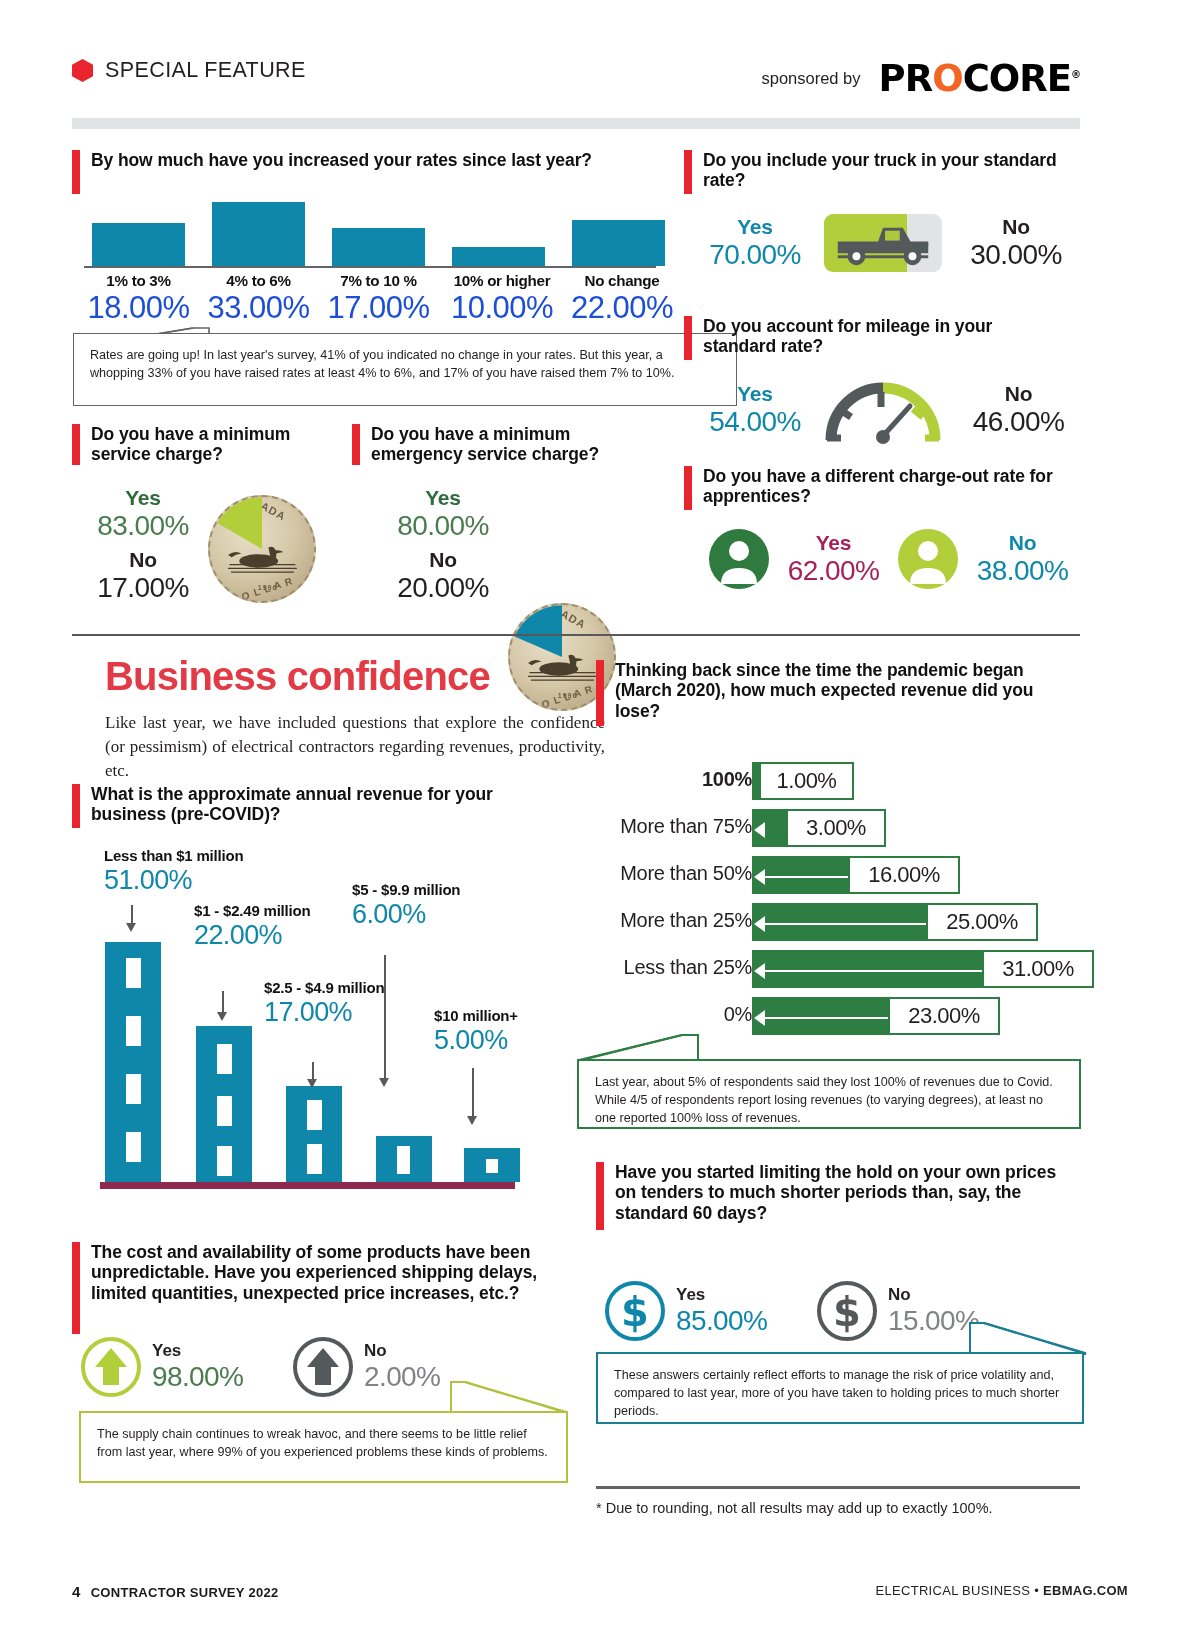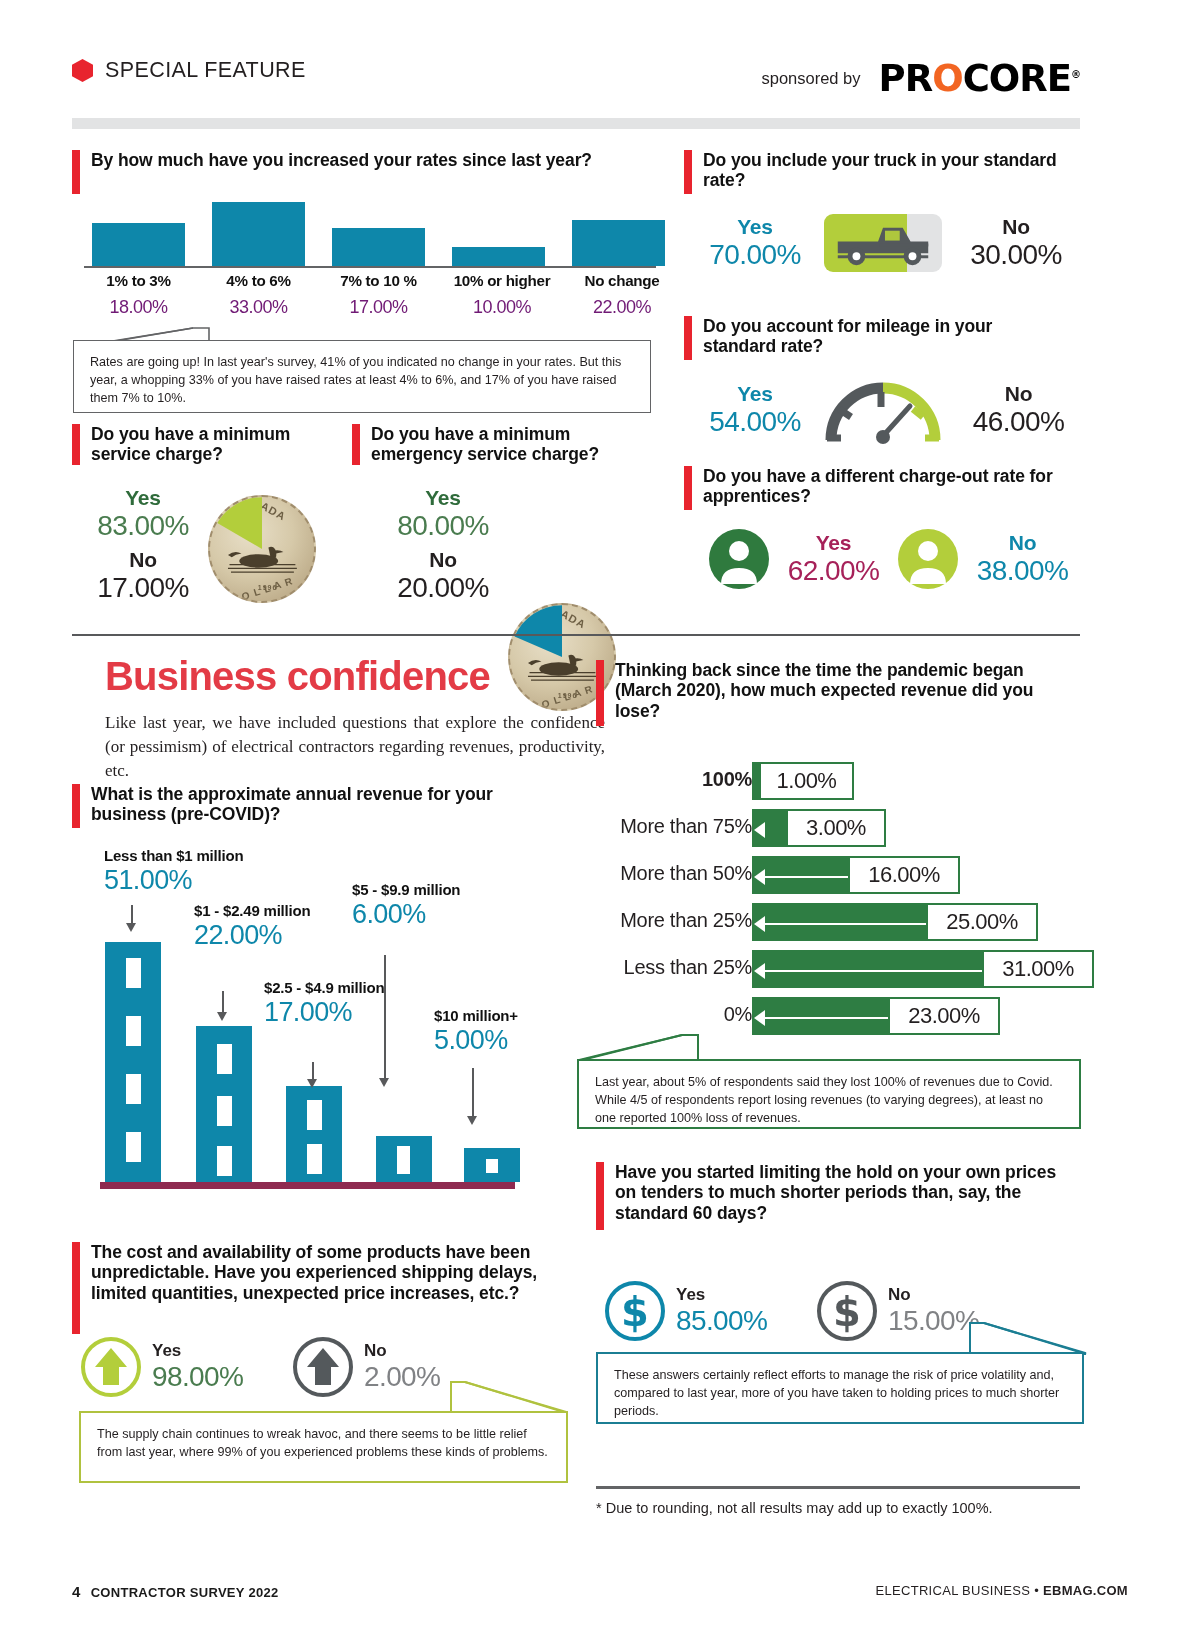--- a/index.html
+++ b/index.html
@@ -36,21 +36,21 @@
 
   
   #rates-chart { left: 84px; top: 196px; width: 572px; }
   .bars-row { position: relative; height: 70px; }
   .bar-col { position: absolute; bottom: 0; width: 93px; }
   .bar-col .bar { background: #0e87aa; width: 100%; }
   .bars-axis { height: 2px; background: #636466; width: 572px; }
   .bar-labels { position: relative; height: 62px; }
   .bar-lbl { position: absolute; top: 4px; text-align: center; }
   .bar-lbl .cat { font-weight: 700; font-size: 15.2px; color: #111; letter-spacing: -.3px; white-space: nowrap; }
-  .bar-lbl .val { font-size: 18px; color: #701a75; letter-spacing: -.5px; margin-top: 8px; }
+  .bar-lbl .val { font-size: 31px; color: #1d4ed8; letter-spacing: -.5px; margin-top: 1px; }
 
   
   .callout { position: absolute; border: 1.6px solid #636466; background: #fff; }
   .callout p { font-size: 12.6px; line-height: 1.42; color: #231f20; }
   .callout-body { padding: 13px 16px 12px 16px; }
   .tail { position: absolute; }
 
   
   .yn-label { font-weight: 700; font-size: 21px; letter-spacing: -.2px; }
   .yn-val { font-size: 28px; letter-spacing: -.6px; }
@@ -173,21 +173,21 @@
         <div class="val">22.00%</div>
       </div>
     </div>
   </div>
 
   <svg class="tail" style="left:74px; top:327px;" width="210" height="22">
     <path d="M0,21 L135,21 L135,1 L119,1 L0,20 Z" fill="#fff" stroke="none"></path>
     <path d="M0,21 L135,21 L135,1 L119,1 Z" fill="none" stroke="#636466" stroke-width="1.6"></path>
     <path d="M119,1 L0,20.2" fill="none" stroke="#636466" stroke-width="1.6"></path>
   </svg>
-  <div class="callout" style="left:73px; top:340px; width:578px; height:73px;">
+  <div class="callout" style="left:73px; top:333px; width:664px; height:73px;">
     <div class="callout-body">
       <p>Rates are going up! In last year's survey, 41% of you indicated no change in your rates. But this year, a whopping 33% of you have raised rates at least 4% to 6%, and 17% of you have raised them 7% to 10%.</p>
     </div>
   </div>
 
   <div class="blk" style="left:72px; top:424px; width:280px;">
     <div class="q">
       <div class="qbar"></div>
       <div class="qtxt" style="width:250px">Do you have a minimum service charge?</div>
     </div>

